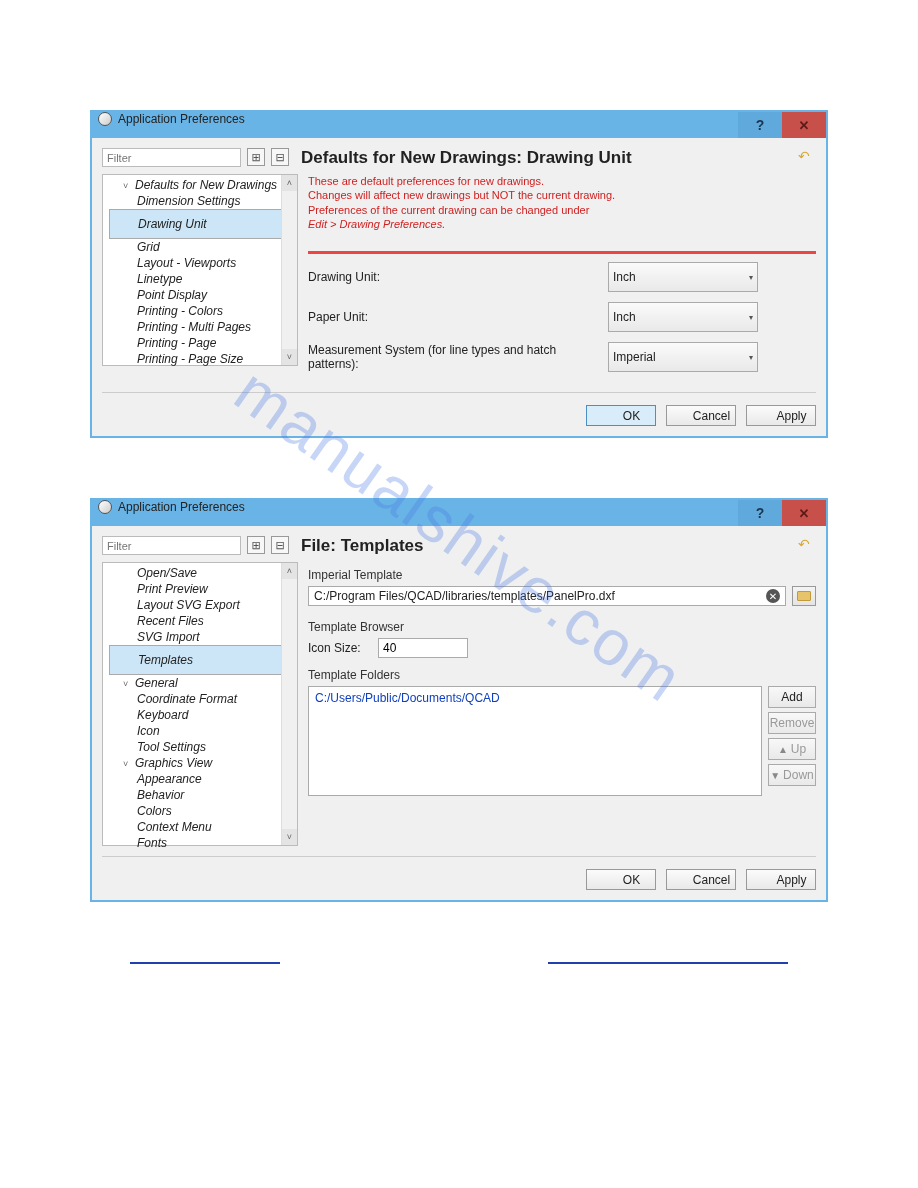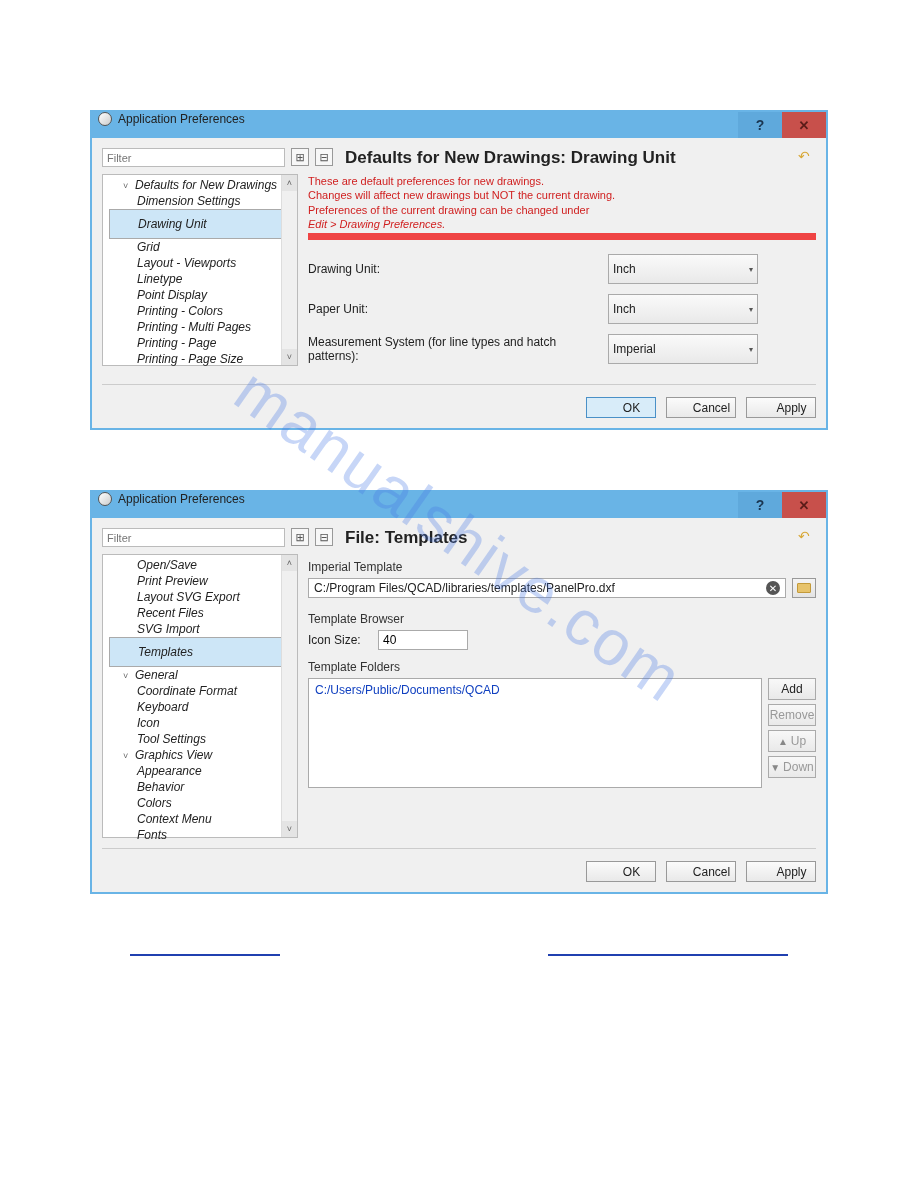--- a/index.html
+++ b/index.html
@@ -7,37 +7,37 @@
   .page { width:918px; height:1188px; position:relative; padding:110px 90px 0 90px; background:#fff; }
   .dialog { border:2px solid #69b4e6; background:#f0f0f0; margin-bottom:60px; }
   .titlebar { background:#69b4e6; height:26px; display:flex; align-items:flex-start; padding:0 0 0 6px; }
   .titlebar .appicon { width:14px; height:14px; border:1px solid #555; border-radius:50%; background:linear-gradient(135deg,#fff,#ccc); margin-right:6px; }
   .titlebar .title { flex:1; color:#222; font-size:12px; }
   .titlebar .tbtn { width:44px; height:26px; display:flex; align-items:center; justify-content:center; }
   .titlebar .qbtn { background:#5fa9dc; color:#1a3550; font-weight:bold; font-size:14px; }
   .titlebar .xbtn { background:#c8504b; color:#5a1b18; font-weight:bold; font-size:13px; }
   .body { padding:10px; }
   .toprow { display:flex; align-items:flex-start; gap:6px; margin-bottom:6px; }
-  .filter { width:183px; height:19px; border:1px solid #bbb; background:#fff; padding:5px 4px; color:#888; font-size:11px; }
+  .filter { width:139px; height:19px; border:1px solid #bbb; background:#fff; padding:5px 4px; color:#888; font-size:11px; }
   .sq { width:18px; height:18px; border:1px solid #999; background:#f7f7f7; display:flex; align-items:center; justify-content:center; font-size:11px; color:#555; cursor:pointer; }
   .heading { font-size:17px; font-weight:600; color:#222; margin-left:6px; flex:1; }
   .undo { width:18px; height:16px; color:#d8a838; font-size:14px; }
   .cols { display:flex; gap:10px; }
   .tree { width:196px; border:1px solid #bbb; background:#fff; position:relative; }
   .tree .scroll { position:absolute; right:0; top:0; bottom:0; width:16px; background:#f0f0f0; border-left:1px solid #ddd; }
   .tree .sbtn { height:16px; background:#e4e4e4; display:flex; align-items:center; justify-content:center; font-size:9px; color:#666; }
   .tree .sbtn.bot { position:absolute; bottom:0; left:0; right:0; }
   .tree ul { list-style:none; margin:0; padding:2px 0 2px 6px; }
   .tree li { padding:1px 2px 1px 0; white-space:nowrap; cursor:default;font-style:italic; }
   .tree li.sel { background:#cde6f7; }
   .tree .chev { display:inline-block; width:12px; color:#666; font-size:9px; }
   .tree .lvl1 { padding-left:14px; }
   .tree .lvl2 { padding-left:28px; }
   .right { flex:1; font-size:12px; }
-  .warn { color:#d02020; font-size:11px; line-height:1.3; border-bottom:7px solid #ef4444; padding-bottom:2px; margin-bottom:14px; }
+  .warn { color:#d02020; font-size:11px; line-height:1.3; border-bottom:3px solid #ef4444; padding-bottom:20px; margin-bottom:8px; }
   .warn .em { font-style:italic; }
   .formrow { display:flex; align-items:center; margin-bottom:10px; }
   .formrow label { width:300px; }
   .formrow.short label { width:70px; }
   .sel { flex:0 0 150px; height:30px; border:1px solid #aaa; background:linear-gradient(#fafafa,#e9e9e9); padding:2px 4px; display:flex; align-items:center; justify-content:space-between; font-size:12px; }
   .sel .arr { font-size:8px; color:#555; }
   .hr { border-top:1px solid #ccc; margin:10px 0 6px 0; }
   .footer { display:flex; justify-content:flex-end; gap:10px; padding:6px 0 0 0; }
   .btn { width:70px; height:21px; border:1px solid #999; background:linear-gradient(#fbfbfb,#e9e9e9); font-size:12px; display:flex; align-items:center; justify-content:center; cursor:pointer;padding-left:21px; }
   .btn.primary { border:1px solid #4a90c7; background:#d8ecf9; }

